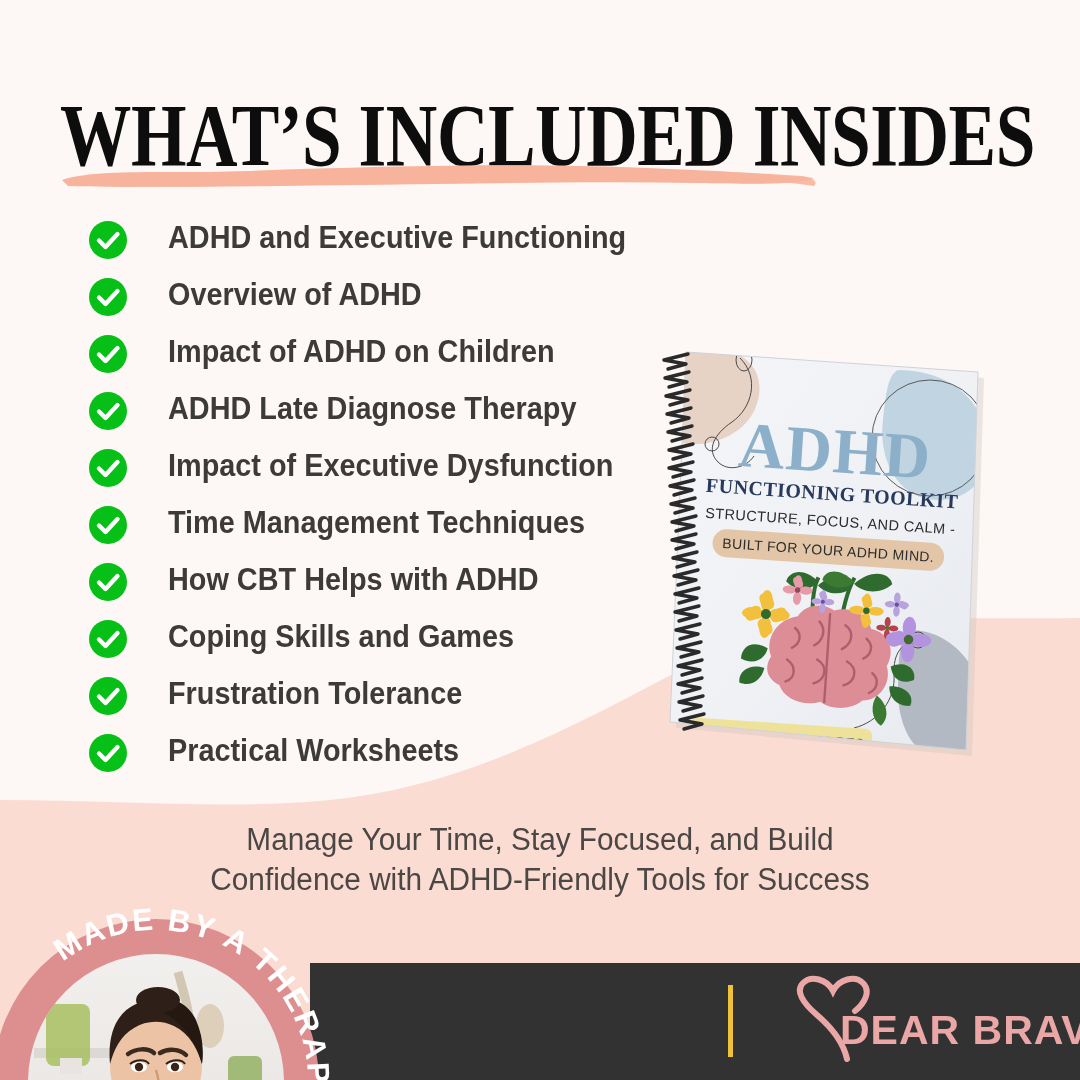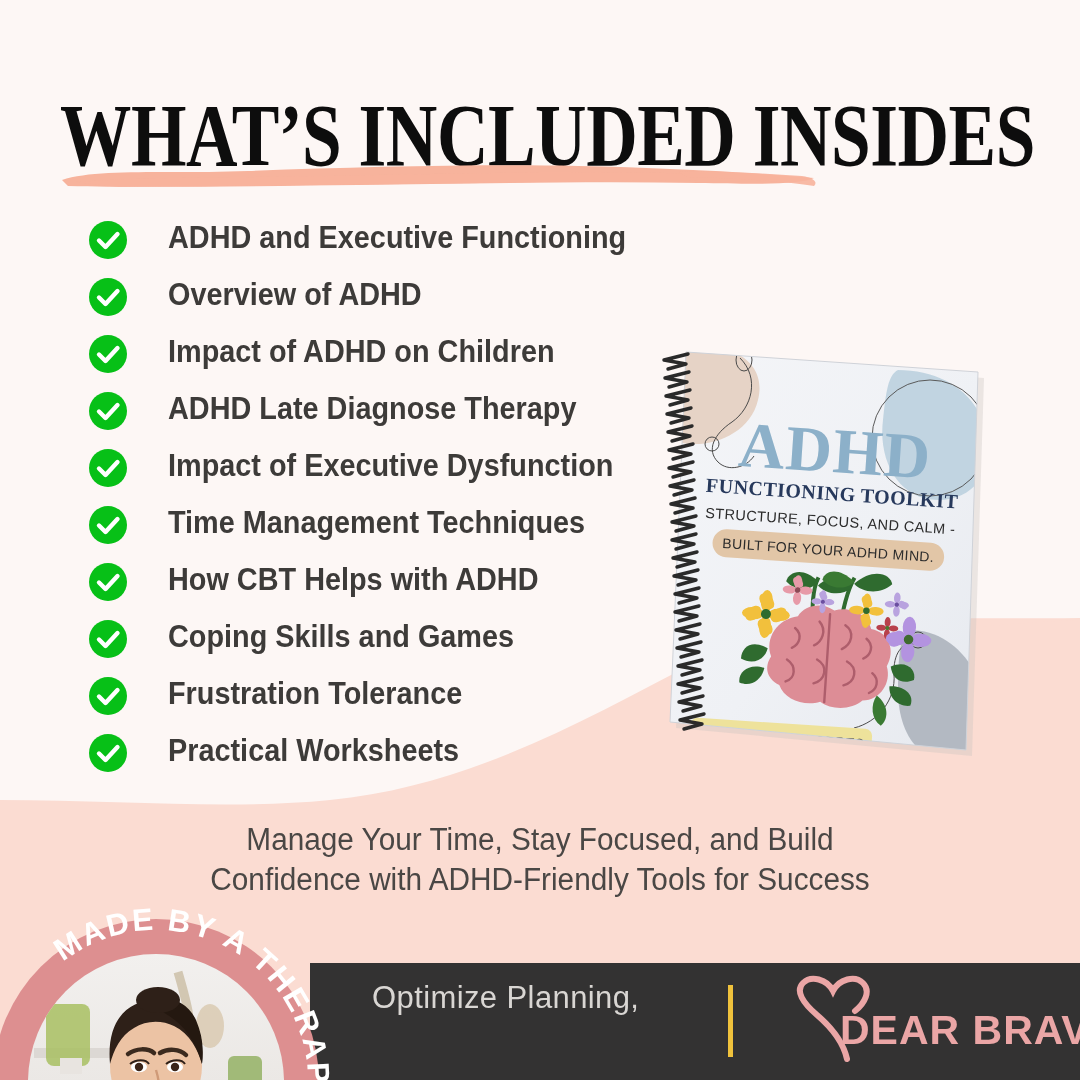--- a/index.html
+++ b/index.html
@@ -393,21 +393,20 @@
     </svg>
   </div>
 
   <div class="subtitle">
     <div>Manage Your Time, Stay Focused, and Build</div>
     <div>Confidence with ADHD-Friendly Tools for Success</div>
   </div>
 
   <div class="darkbar">
     <div class="bar-tagline">
-      <div>Optimize Planning,</div>
     </div>
     <div class="bar-divider"></div>
 
     <div class="logo-wrap">
       <svg width="300" height="100" viewBox="0 0 300 100">
         <path d="M92,88 C88,70 76,56 62,44 C48,32 40,20 48,12 C56,4 72,8 78,20
                  C84,8 100,4 108,12 C116,20 110,32 100,40" fill="none" stroke="#eba6a6" stroke-width="6" stroke-linecap="round"></path>
       </svg>
       <div class="logo-text">DEAR BRAVE</div>
     </div>

